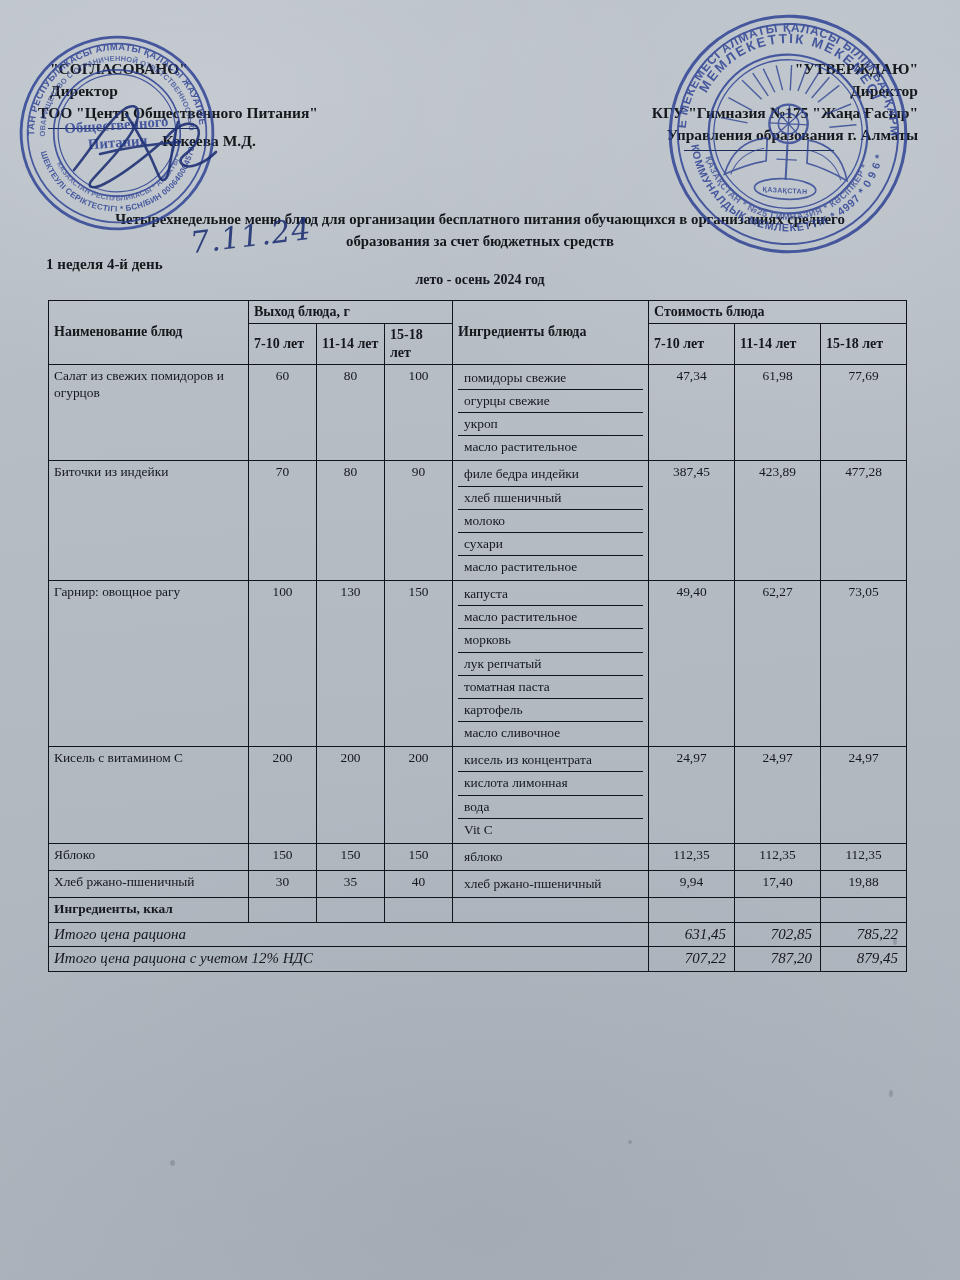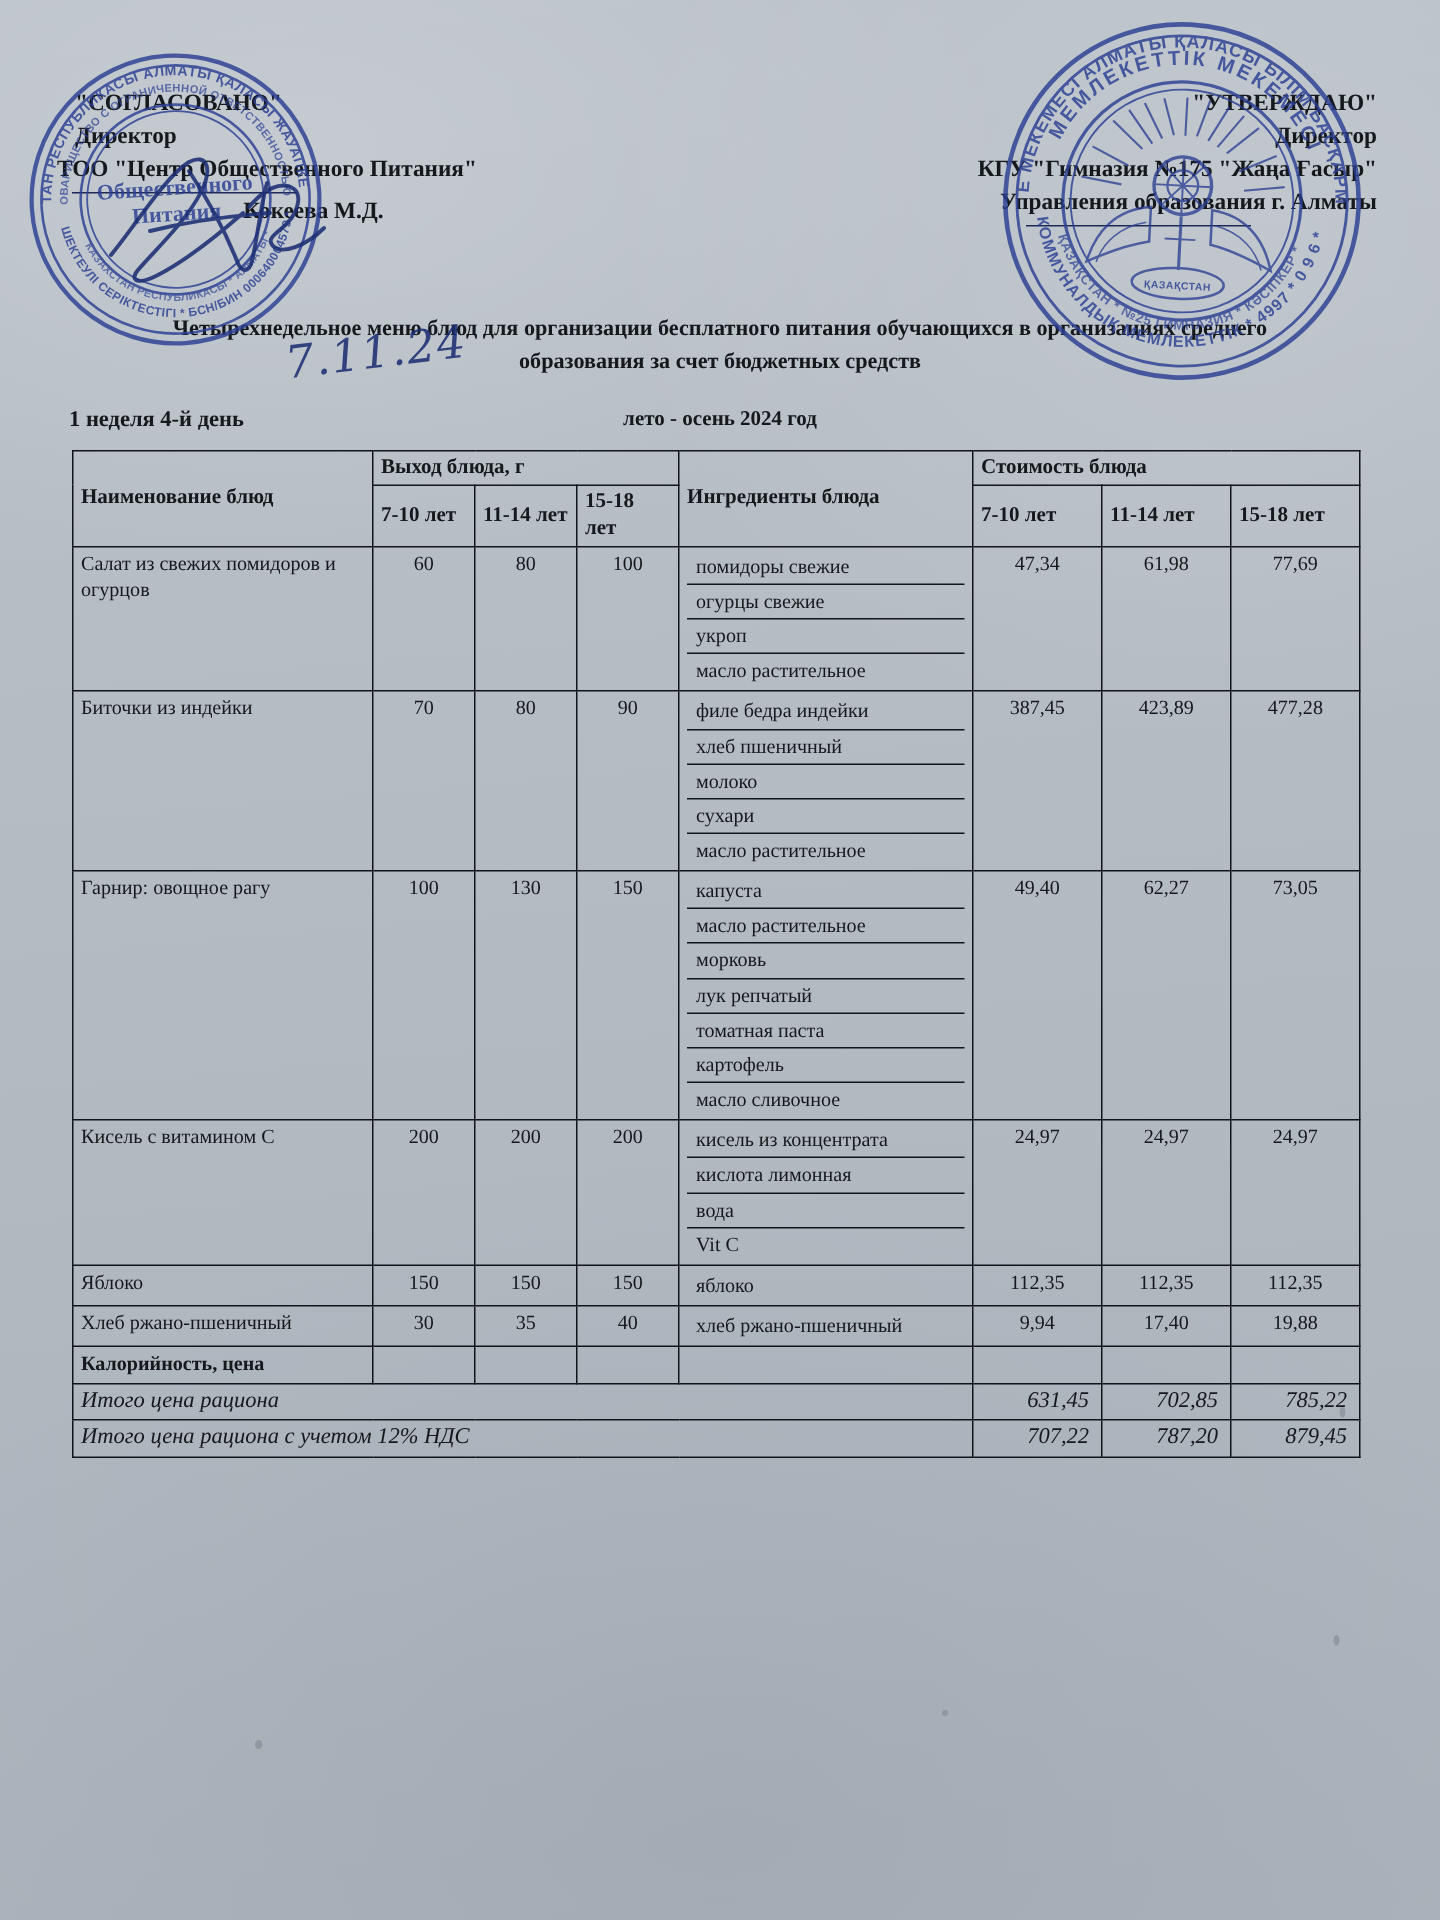--- a/index.html
+++ b/index.html
@@ -80,21 +80,21 @@
     text-align: center;
     font-weight: bold;
     font-size: 14.8px;
     line-height: 1.52;
   }
   .title-wrap .t1 { padding: 0 56px; }
   .title-wrap .t3 { margin-top: 16px; font-size: 14px; }
 
   .week-day {
     position: absolute;
-    top: 272px;
+    top: 256px;
     left: 46px;
     font-weight: bold;
     font-size: 15px;
   }
 
   
   .tbl-wrap {
     position: absolute;
     top: 300px;
     left: 48px;
@@ -364,21 +364,21 @@
             <span class="ing-list">
               <span class="ing-item">хлеб ржано-пшеничный</span>
             </span>
           </td>
           <td class="num">9,94</td>
           <td class="num">17,40</td>
           <td class="num">19,88</td>
         </tr>
 
         <tr class="row-kcal">
-          <td class="dish-name">Калорийность, цена</td>
+          <td class="dish-name">Ингредиенты, ккал</td>
           <td class="num"></td>
           <td class="num"></td>
           <td class="num"></td>
           <td></td>
           <td class="num"></td>
           <td class="num"></td>
           <td class="num"></td>
         </tr>
 
         <tr class="row-total">

